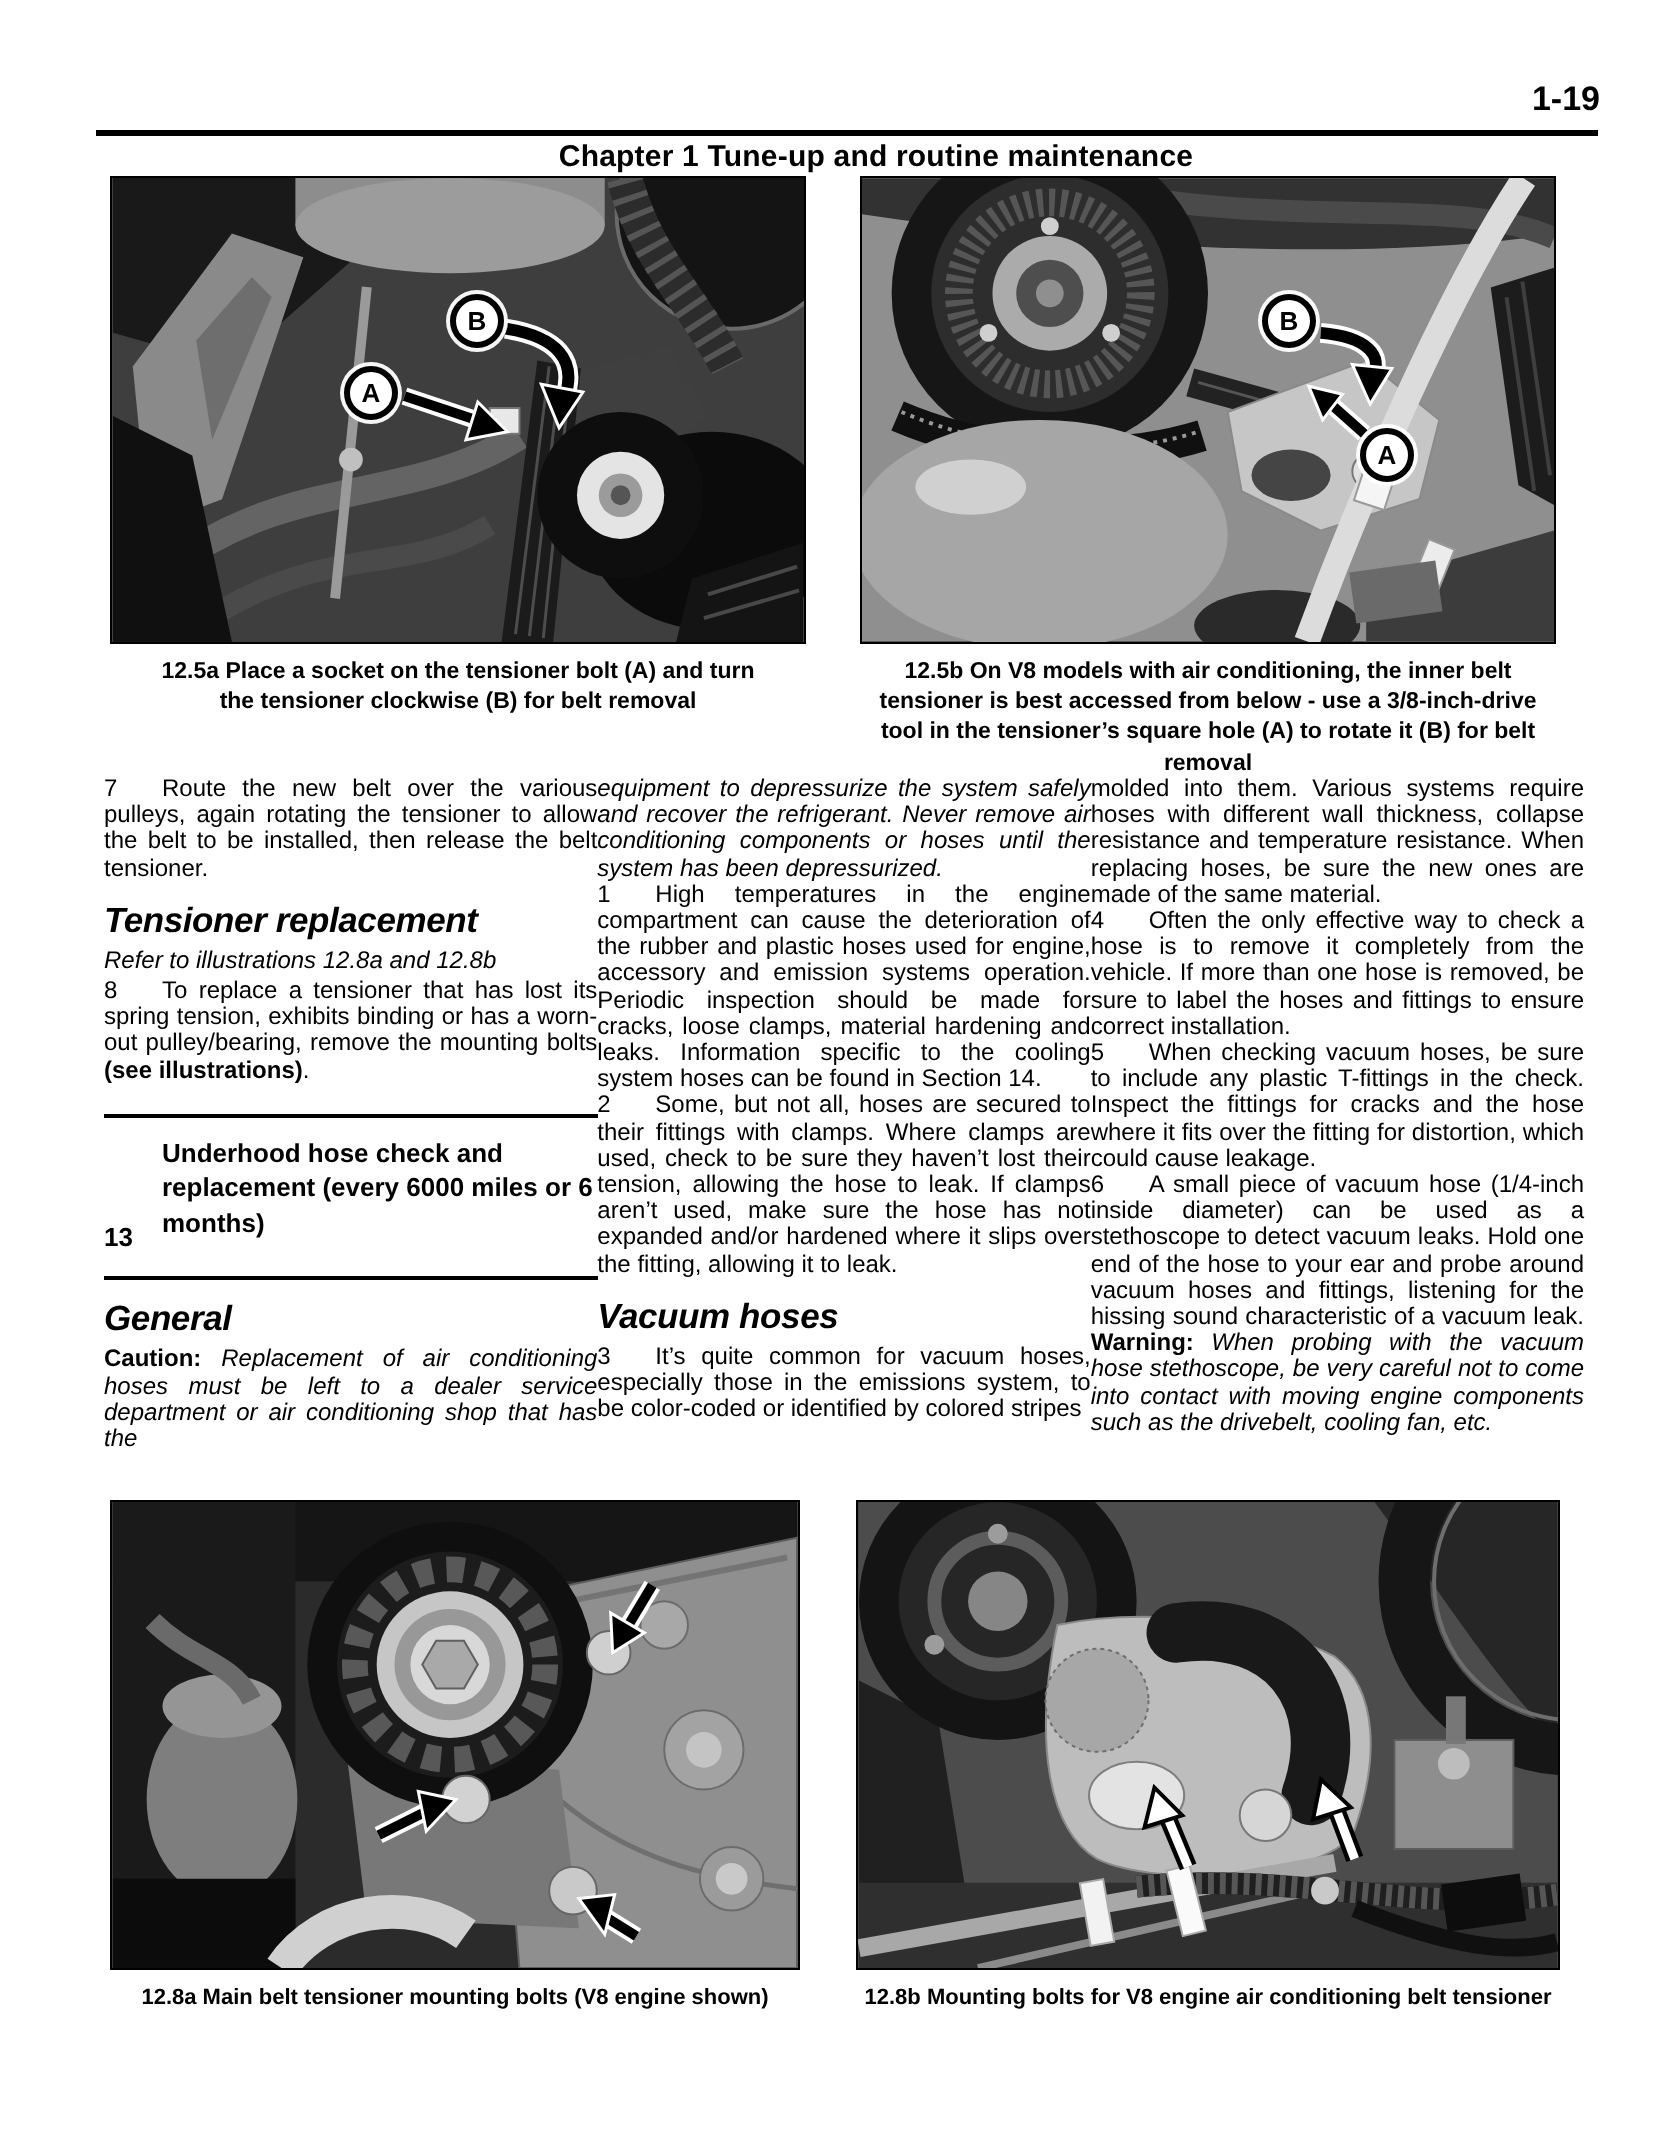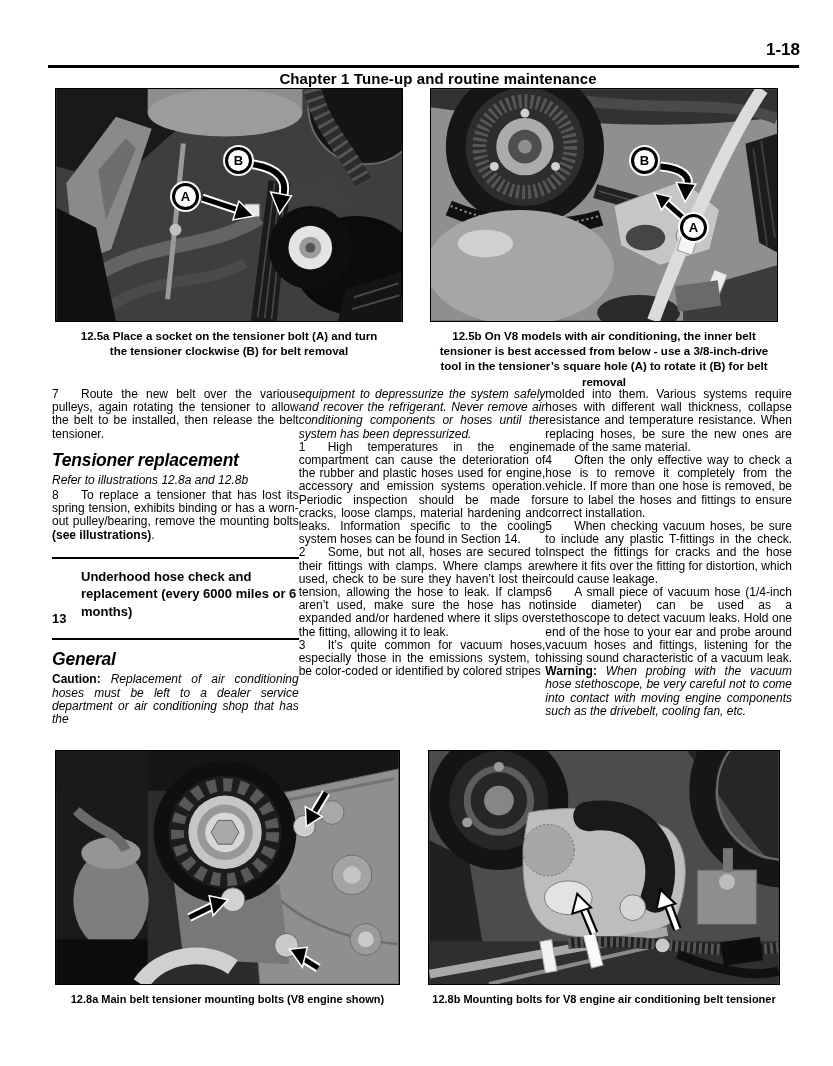--- a/index.html
+++ b/index.html
@@ -37,21 +37,21 @@
                font-size:13px;line-height:1.35;}
   .secnum{flex:none;width:29px;margin-top:42px;}
 </style>
 </head>
 <body>
 
 <div class="page">
 
   <div class="hdr">
     <div class="hdr-title">Chapter 1   Tune-up and routine maintenance</div>
-    <div class="hdr-page">1-18</div>
+    <div class="hdr-page">1-19</div>
   </div>
   <div class="hdr-rule"></div>
 
   <figure style="left:55px;top:88px;width:348px;">
     <div class="photo" style="width:346px;height:232px;">
       <svg viewBox="0 0 348 234" width="346" height="232">
         <rect width="348" height="234" fill="#3e3e3e"></rect>
         <path d="M0,0 L150,0 L120,42 L60,95 L0,78 Z" fill="#191919"></path>
         <polygon points="10,95 60,28 96,40 55,162 18,176" fill="#8a8a8a"></polygon>
         <polygon points="42,82 70,50 80,60 50,132" fill="#6e6e6e"></polygon>
@@ -160,20 +160,21 @@
           <span class="secnum">13</span>
           <span>Underhood hose check and replacement (every 6000 miles or 6 months)</span>
         </div>
         <div class="subheading">General</div>
         <p class="para"><span class="b">Caution: </span><span class="i">Replacement of air conditioning hoses must be left to a dealer service department or air conditioning shop that has the</span></p>
       </div>
     <div class="col">
         <p class="para"><span class="i">equipment to depressurize the system safely and recover the refrigerant. Never remove air conditioning components or hoses until the system has been depressurized.</span></p>
         <p class="para"><span class="pnum">1</span><span>High temperatures in the engine compartment can cause the deterioration of the rubber and plastic hoses used for engine, accessory and emission systems operation. Periodic inspection should be made for cracks, loose clamps, material hardening and leaks. Information specific to the cooling system hoses can be found in Section 14.</span></p>
         <p class="para"><span class="pnum">2</span><span>Some, but not all, hoses are secured to their fittings with clamps. Where clamps are used, check to be sure they haven’t lost their tension, allowing the hose to leak. If clamps aren’t used, make sure the hose has not expanded and/or hardened where it slips over the fitting, allowing it to leak.</span></p>
+        <div class="subheading">Vacuum hoses</div>
         <p class="para"><span class="pnum">3</span><span>It’s quite common for vacuum hoses, especially those in the emissions system, to be color-coded or identified by colored stripes</span></p>
       </div>
     <div class="col">
         <p class="para"><span>molded into them. Various systems require hoses with different wall thickness, collapse resistance and temperature resistance. When replacing hoses, be sure the new ones are made of the same material.</span></p>
         <p class="para"><span class="pnum">4</span><span>Often the only effective way to check a hose is to remove it completely from the vehicle. If more than one hose is removed, be sure to label the hoses and fittings to ensure correct installation.</span></p>
         <p class="para"><span class="pnum">5</span><span>When checking vacuum hoses, be sure to include any plastic T-fittings in the check. Inspect the fittings for cracks and the hose where it fits over the fitting for distortion, which could cause leakage.</span></p>
         <p class="para"><span class="pnum">6</span><span>A small piece of vacuum hose (1/4-inch inside diameter) can be used as a stethoscope to detect vacuum leaks. Hold one end of the hose to your ear and probe around vacuum hoses and fittings, listening for the hissing sound characteristic of a vacuum leak. </span><span class="b">Warning:</span><span class="i"> When probing with the vacuum hose stethoscope, be very careful not to come into contact with moving engine components such as the drivebelt, cooling fan, etc.</span></p>
       </div>
   </div>
 

